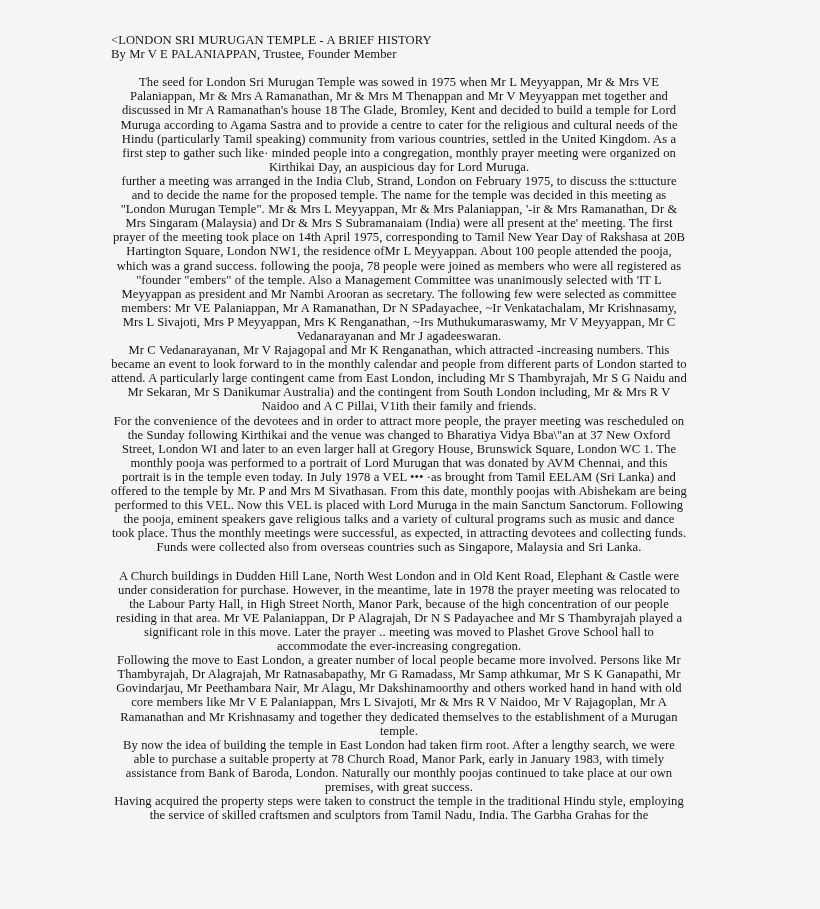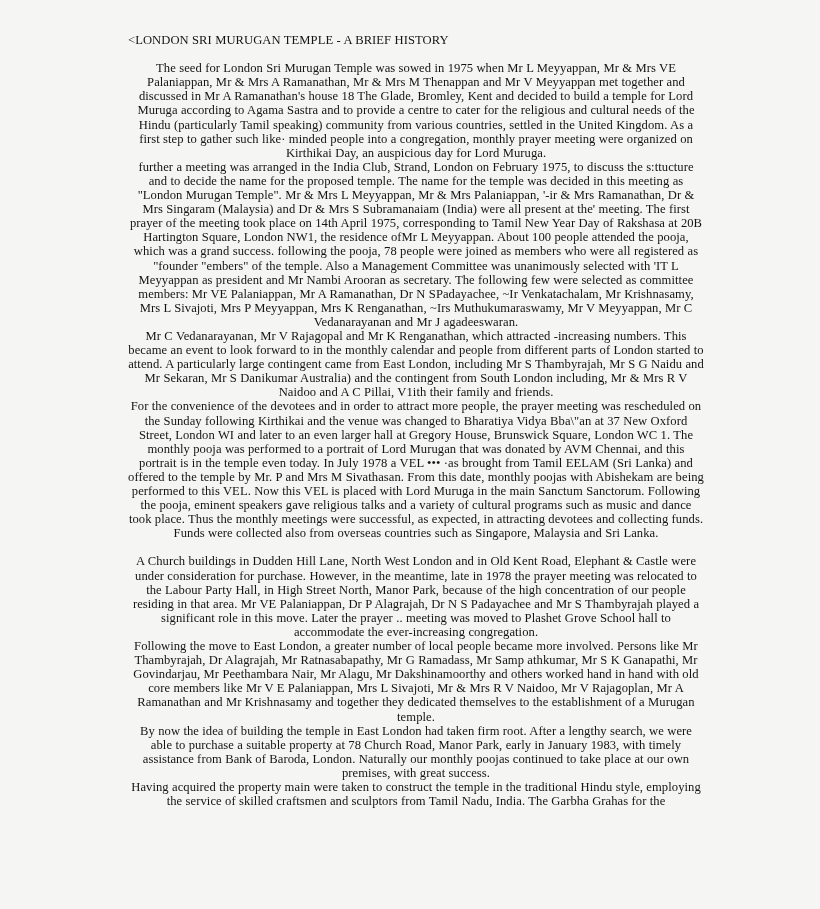--- a/index.html
+++ b/index.html
@@ -17,21 +17,21 @@
   }
   .page {
     position: relative;
     width: 820px;
     height: 909px;
     background: #f5f5f3;
     box-sizing: border-box;
   }
   .text-column {
     position: absolute;
-    left: 128px;
+    left: 111px;
     top: 33px;
     width: 576px;
     font-size: 12.6px;
     line-height: 14.1px;
     text-align: left;
     letter-spacing: 0.005em;
     word-spacing: 0.01em;
     -webkit-font-smoothing: antialiased;
   }
   .title-block {
@@ -56,30 +56,31 @@
   }
 </style>
 </head>
 <body>
 
 <div class="page">
   <div class="text-column">
 
     <div class="title-block">
       <div class="title-line">&lt;LONDON SRI MURUGAN TEMPLE - A BRIEF HISTORY</div>
+      <div class="title-line">By Mr V E PALANIAPPAN, Trustee, Founder Member</div>
     </div>
 
     <div class="spacer-line">&nbsp;</div>
 
     <p class="para">The seed for London Sri Murugan Temple was sowed in 1975 when Mr L Meyyappan, Mr &amp; Mrs VE Palaniappan, Mr &amp; Mrs A Ramanathan, Mr &amp; Mrs M Thenappan and Mr V Meyyappan met together and discussed in Mr A Ramanathan's house 18 The Glade, Bromley, Kent and decided to build a temple for Lord Muruga according to Agama Sastra and to provide a centre to cater for the religious and cultural needs of the Hindu (particularly Tamil speaking) community from various countries, settled in the United Kingdom. As a first step to gather such like· minded people into a congregation, monthly prayer meeting were organized on Kirthikai Day, an auspicious day for Lord Muruga.</p>
     <p class="para">further a meeting was arranged in the India Club, Strand, London on February 1975, to discuss the s:ttucture and to decide the name for the proposed temple. The name for the temple was decided in this meeting as "London Murugan Temple". Mr &amp; Mrs L Meyyappan, Mr &amp; Mrs Palaniappan, '-ir &amp; Mrs Ramanathan, Dr &amp; Mrs Singaram (Malaysia) and Dr &amp; Mrs S Subramanaiam (India) were all present at the' meeting. The first prayer of the meeting took place on 14th April 1975, corresponding to Tamil New Year Day of Rakshasa at 20B Hartington Square, London NW1, the residence ofMr L Meyyappan. About 100 people attended the pooja, which was a grand success. following the pooja, 78 people were joined as members who were all registered as "founder "embers" of the temple. Also a Management Committee was unanimously selected with 'IT L Meyyappan as president and Mr Nambi Arooran as secretary. The following few were selected as committee members: Mr VE Palaniappan, Mr A Ramanathan, Dr N SPadayachee, ~Ir Venkatachalam, Mr Krishnasamy, Mrs L Sivajoti, Mrs P Meyyappan, Mrs K Renganathan, ~Irs Muthukumaraswamy, Mr V Meyyappan, Mr C Vedanarayanan and Mr J agadeeswaran.</p>
     <p class="para">Mr C Vedanarayanan, Mr V Rajagopal and Mr K Renganathan, which attracted -increasing numbers. This became an event to look forward to in the monthly calendar and people from different parts of London started to attend. A particularly large contingent came from East London, including Mr S Thambyrajah, Mr S G Naidu and Mr Sekaran, Mr S Danikumar Australia) and the contingent from South London including, Mr &amp; Mrs R V Naidoo and A C Pillai, V1ith their family and friends.</p>
     <p class="para">For the convenience of the devotees and in order to attract more people, the prayer meeting was rescheduled on the Sunday following Kirthikai and the venue was changed to Bharatiya Vidya Bba\"an at 37 New Oxford Street, London WI and later to an even larger hall at Gregory House, Brunswick Square, London WC 1. The monthly pooja was performed to a portrait of Lord Murugan that was donated by AVM Chennai, and this portrait is in the temple even today. In July 1978 a VEL ••• ·as brought from Tamil EELAM (Sri Lanka) and offered to the temple by Mr. P and Mrs M Sivathasan. From this date, monthly poojas with Abishekam are being performed to this VEL. Now this VEL is placed with Lord Muruga in the main Sanctum Sanctorum. Following the pooja, eminent speakers gave religious talks and a variety of cultural programs such as music and dance took place. Thus the monthly meetings were successful, as expected, in attracting devotees and collecting funds. Funds were collected also from overseas countries such as Singapore, Malaysia and Sri Lanka.</p>
 
     <div class="spacer-line">&nbsp;</div>
 
     <p class="para">A Church buildings in Dudden Hill Lane, North West London and in Old Kent Road, Elephant &amp; Castle were under consideration for purchase. However, in the meantime, late in 1978 the prayer meeting was relocated to the Labour Party Hall, in High Street North, Manor Park, because of the high concentration of our people residing in that area. Mr VE Palaniappan, Dr P Alagrajah, Dr N S Padayachee and Mr S Thambyrajah played a significant role in this move. Later the prayer .. meeting was moved to Plashet Grove School hall to accommodate the ever-increasing congregation.</p>
     <p class="para">Following the move to East London, a greater number of local people became more involved. Persons like Mr Thambyrajah, Dr Alagrajah, Mr Ratnasabapathy, Mr G Ramadass, Mr Samp athkumar, Mr S K Ganapathi, Mr Govindarjau, Mr Peethambara Nair, Mr Alagu, Mr Dakshinamoorthy and others worked hand in hand with old core members like Mr V E Palaniappan, Mrs L Sivajoti, Mr &amp; Mrs R V Naidoo, Mr V Rajagoplan, Mr A Ramanathan and Mr Krishnasamy and together they dedicated themselves to the establishment of a Murugan temple.</p>
     <p class="para">By now the idea of building the temple in East London had taken firm root. After a lengthy search, we were able to purchase a suitable property at 78 Church Road, Manor Park, early in January 1983, with timely assistance from Bank of Baroda, London. Naturally our monthly poojas continued to take place at our own premises, with great success.</p>
-    <p class="para">Having acquired the property main were taken to construct the temple in the traditional Hindu style, employing the service of skilled craftsmen and sculptors from Tamil Nadu, India. The Garbha Grahas for the</p>
+    <p class="para">Having acquired the property steps were taken to construct the temple in the traditional Hindu style, employing the service of skilled craftsmen and sculptors from Tamil Nadu, India. The Garbha Grahas for the</p>
 
   </div>
 </div>
 
 </body></html>

